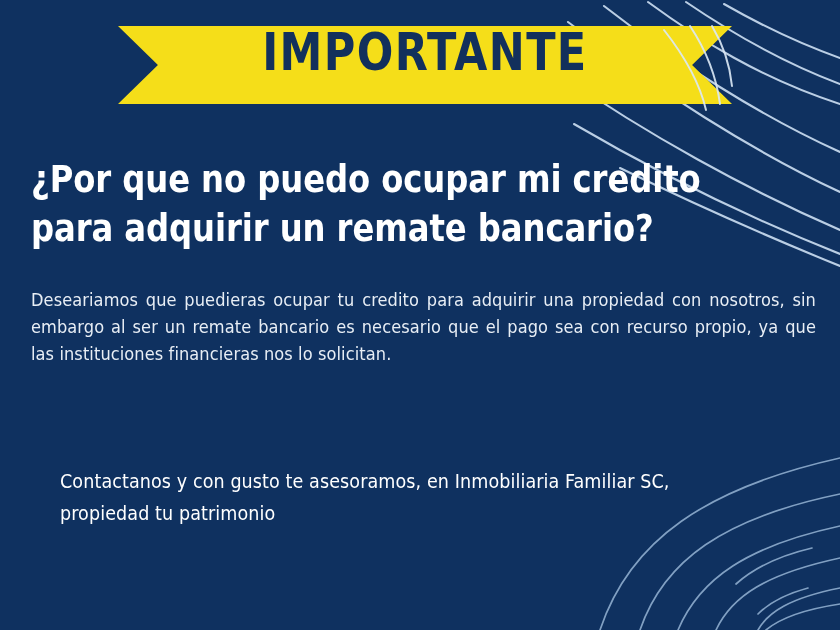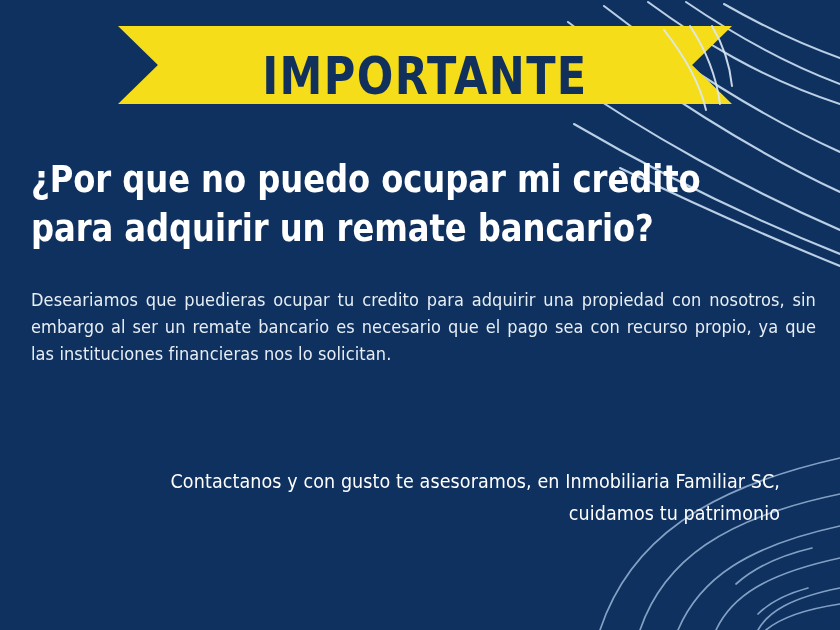--- a/index.html
+++ b/index.html
@@ -38,21 +38,21 @@
     z-index: 3;
   }
 
   .ribbon {
     width: 100%;
     height: 100%;
     background: #f5de19;
     -webkit-clip-path: polygon(0 0, 100% 0, 93.5% 50%, 100% 100%, 0 100%, 6.5% 50%);
     clip-path: polygon(0 0, 100% 0, 93.5% 50%, 100% 100%, 0 100%, 6.5% 50%);
     display: flex;
-    align-items: flex-end;
+    align-items: flex-start;
     justify-content: center;
   }
 
   .ribbon-title {
     color: #12305c;
     font-family: "Liberation Sans Narrow", "DejaVu Sans Condensed", "Liberation Sans", sans-serif;
     font-weight: 700;
     font-size: 52px;
     line-height: 1;
     letter-spacing: 1.5px;
@@ -115,21 +115,21 @@
     left: 60px;
     top: 466px;
     width: 720px;
     z-index: 5;
     margin: 0;
     color: #ffffff;
     font-family: "DejaVu Sans Condensed", "Liberation Sans Narrow", "Liberation Sans", sans-serif;
     font-weight: 400;
     font-size: 19.5px;
     line-height: 1.62;
-    text-align: right;
+    text-align: left;
     letter-spacing: 0.1px;
   }
 
   
   .logo {
     position: absolute;
     left: 26px;
     bottom: 2px;
     width: 200px;
     height: 104px;
@@ -204,17 +204,17 @@
 
   <h2 class="headline">
     <span>¿Por que no puedo ocupar mi credito</span><br>
     <span>para adquirir un remate bancario?</span>
   </h2>
 
   <p class="body-copy">Deseariamos que puedieras ocupar tu credito para adquirir una propiedad con nosotros, sin embargo al ser un remate bancario es necesario que el pago sea con recurso propio, ya que las instituciones financieras nos lo solicitan.</p>
 
   <p class="cta">
     <span>Contactanos y con gusto te asesoramos, en Inmobiliaria Familiar SC,</span><br>
-    <span>cuidamos tu patrimonio</span>
+    <span>propiedad tu patrimonio</span>
   </p>
 
 
 </div>
 
 </body></html>

